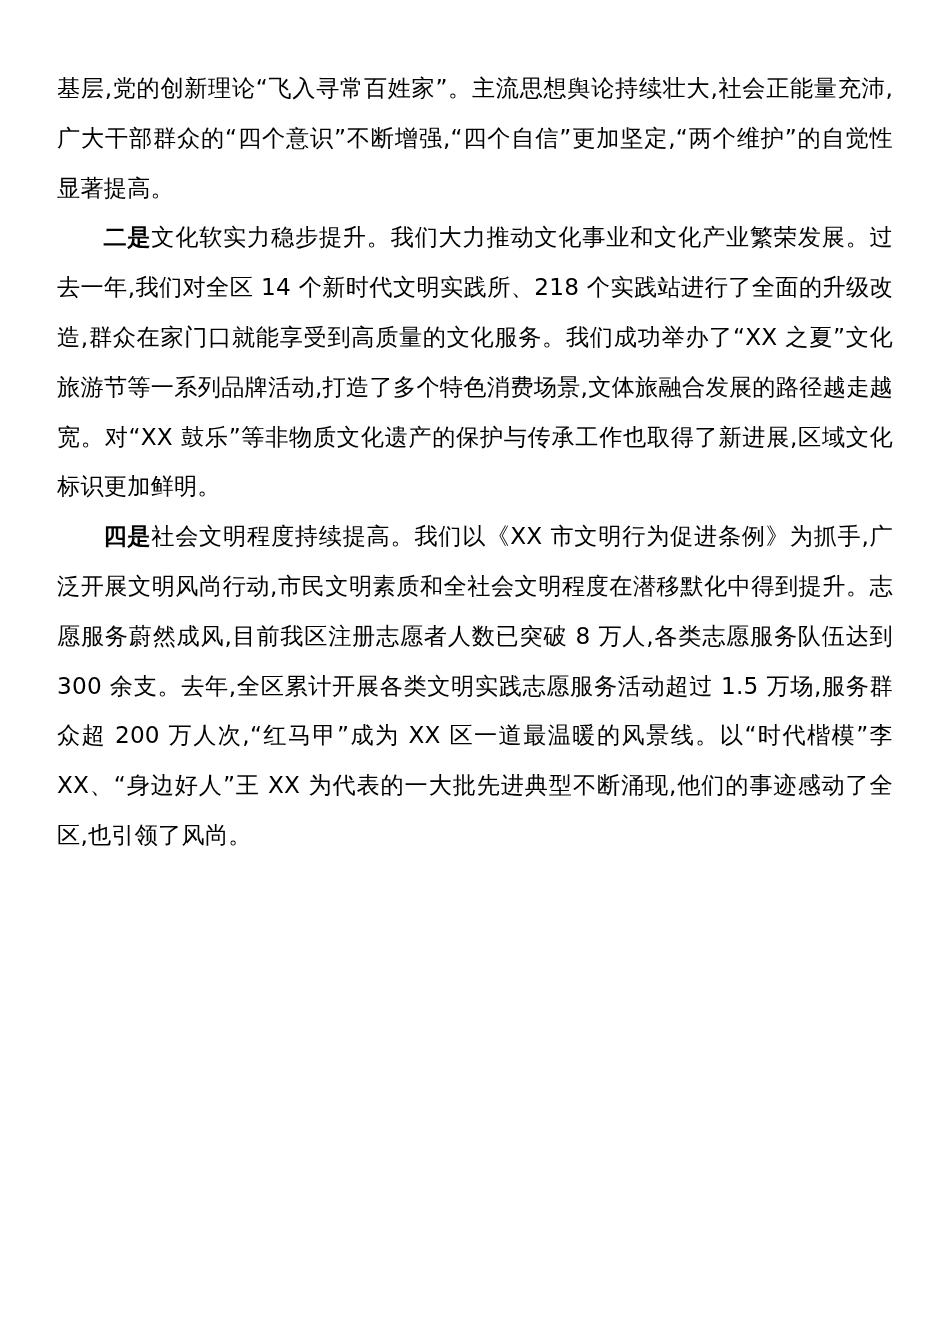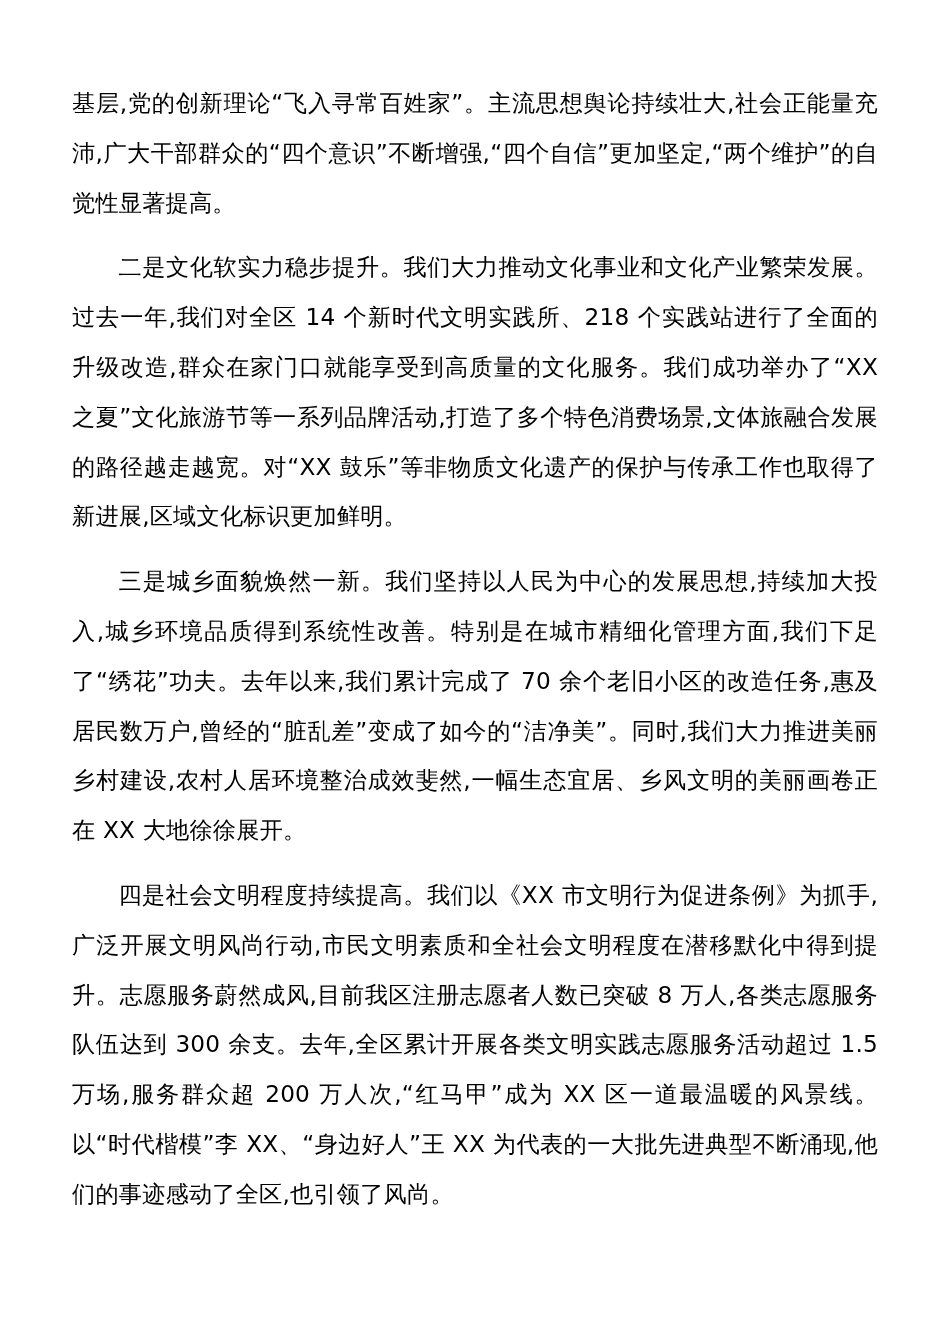--- a/index.html
+++ b/index.html
@@ -20,39 +20,36 @@
       width: 836px;
       font-family: "DejaVu Sans", "Liberation Sans", sans-serif;
       font-size: 23.2px;
       line-height: 49.8px;
       color: #000000;
       text-align: justify;
       text-justify: inter-character;
       letter-spacing: 0.2px;
     }
     .para {
-      margin: 15px;
+      margin: 0;
       padding: 0;
     }
     .para.indent {
       text-indent: 2em;
     }
     .lead {
-      font-weight: normal;
+      font-weight: bold;
     }
   </style>
 </head>
 <body>
 
 <div class="page">
   <p class="para">
     <span>基层,党的创新理论“飞入寻常百姓家”。主流思想舆论持续壮大,社会正能量充沛,广大干部群众的“四个意识”不断增强,“四个自信”更加坚定,“两个维护”的自觉性显著提高。</span>
   </p>
   <p class="para indent">
     <span class="lead">二是</span><span>文化软实力稳步提升。我们大力推动文化事业和文化产业繁荣发展。过去一年,我们对全区 14 个新时代文明实践所、218 个实践站进行了全面的升级改造,群众在家门口就能享受到高质量的文化服务。我们成功举办了“XX 之夏”文化旅游节等一系列品牌活动,打造了多个特色消费场景,文体旅融合发展的路径越走越宽。对“XX 鼓乐”等非物质文化遗产的保护与传承工作也取得了新进展,区域文化标识更加鲜明。</span>
   </p>
   <p class="para indent">
-    <span class="lead">三是</span><span>城乡面貌焕然一新。我们坚持以人民为中心的发展思想,持续加大投入,城乡环境品质得到系统性改善。特别是在城市精细化管理方面,我们下足了“绣花”功夫。去年以来,我们累计完成了 70 余个老旧小区的改造任务,惠及居民数万户,曾经的“脏乱差”变成了如今的“洁净美”。同时,我们大力推进美丽乡村建设,农村人居环境整治成效斐然,一幅生态宜居、乡风文明的美丽画卷正在 XX 大地徐徐展开。</span>
-  </p>
-  <p class="para indent">
     <span class="lead">四是</span><span>社会文明程度持续提高。我们以《XX 市文明行为促进条例》为抓手,广泛开展文明风尚行动,市民文明素质和全社会文明程度在潜移默化中得到提升。志愿服务蔚然成风,目前我区注册志愿者人数已突破 8 万人,各类志愿服务队伍达到 300 余支。去年,全区累计开展各类文明实践志愿服务活动超过 1.5 万场,服务群众超 200 万人次,“红马甲”成为 XX 区一道最温暖的风景线。以“时代楷模”李 XX、“身边好人”王 XX 为代表的一大批先进典型不断涌现,他们的事迹感动了全区,也引领了风尚。</span>
   </p>
 </div>
 
 </body></html>

